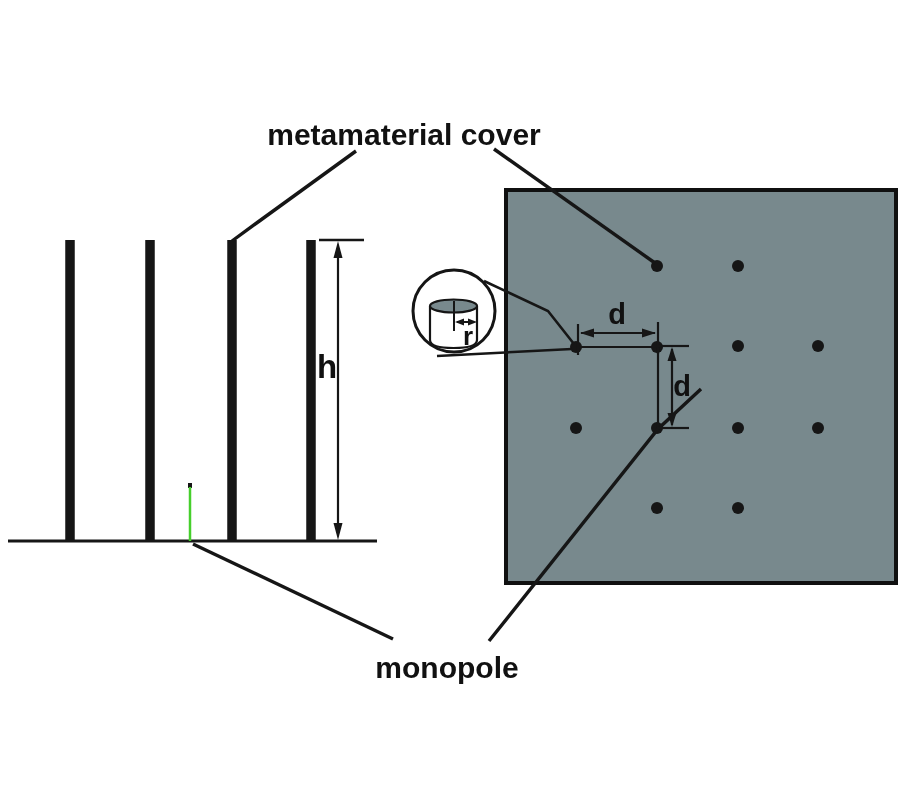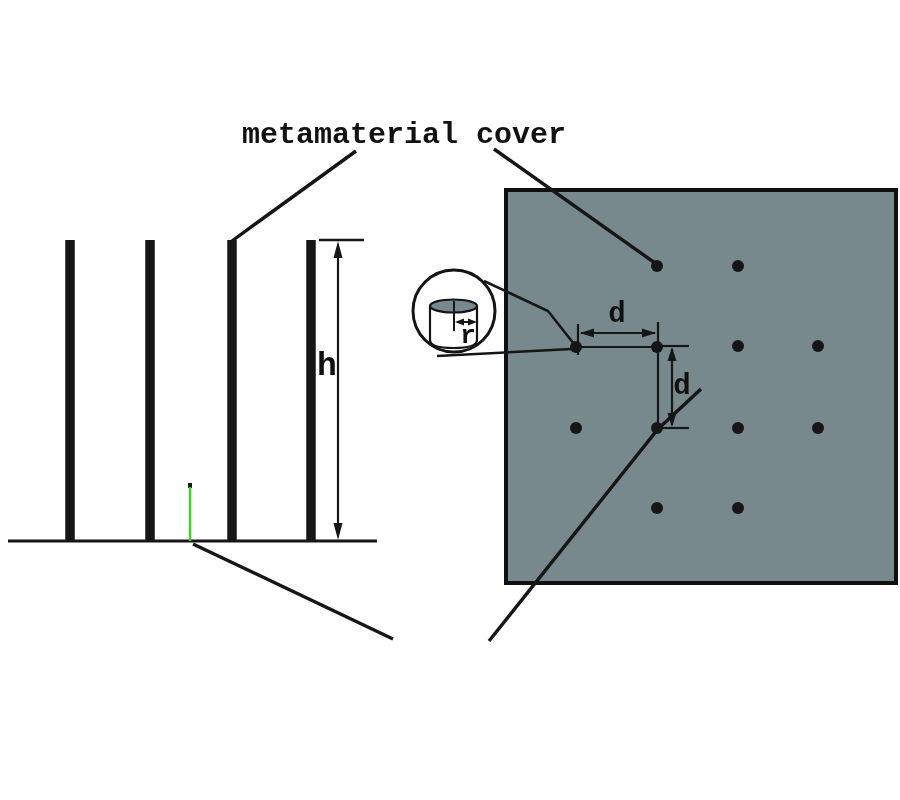--- a/index.html
+++ b/index.html
@@ -1,20 +1,20 @@
 <!DOCTYPE html>
 <html><head>
 <meta charset="utf-8">
 <style>
   html,body{margin:0;padding:0;background:#ffffff;}
   #canvas{
     position:relative;
     width:900px;height:800px;
     background:#ffffff;
-    font-family:Liberation Mono, monospace;
+    font-family:Liberation Sans, sans-serif;
     overflow:hidden;
     text-align:right;
   }
   #diagram-svg{position:absolute;left:0;top:0;}
   .lbl{
     position:absolute;
     transform:translate(-50%,-50%);
     font-weight:bold;
     color:#111111;
     white-space:nowrap;
@@ -92,20 +92,21 @@
     <line x1="658" y1="347" x2="658" y2="428" stroke="#161616" stroke-width="2.2"></line>
     <line x1="658" y1="346" x2="689" y2="346" stroke="#161616" stroke-width="2.2"></line>
     <line x1="658" y1="428" x2="689" y2="428" stroke="#161616" stroke-width="2.2"></line>
     <line x1="672" y1="349" x2="672" y2="425" stroke="#161616" stroke-width="2.2"></line>
     <polygon points="672,347 667.5,361 676.5,361" fill="#161616"></polygon>
     <polygon points="672,427 667.5,413 676.5,413" fill="#161616"></polygon>
   </svg>
 
   <span class="lbl lbl-title" style="left:404px; top:135px;">metamaterial cover</span>
 
+  <span class="lbl lbl-title" style="left:447px; top:668px;">monopole</span>
 
   <span class="lbl lbl-h" style="left:327px; top:366px;">h</span>
 
   <span class="lbl lbl-d" style="left:617px; top:314px;">d</span>
 
   <span class="lbl lbl-d" style="left:682px; top:386px;">d</span>
 
   <span class="lbl lbl-r" style="left:468px; top:336px;">r</span>
 </div>
 

